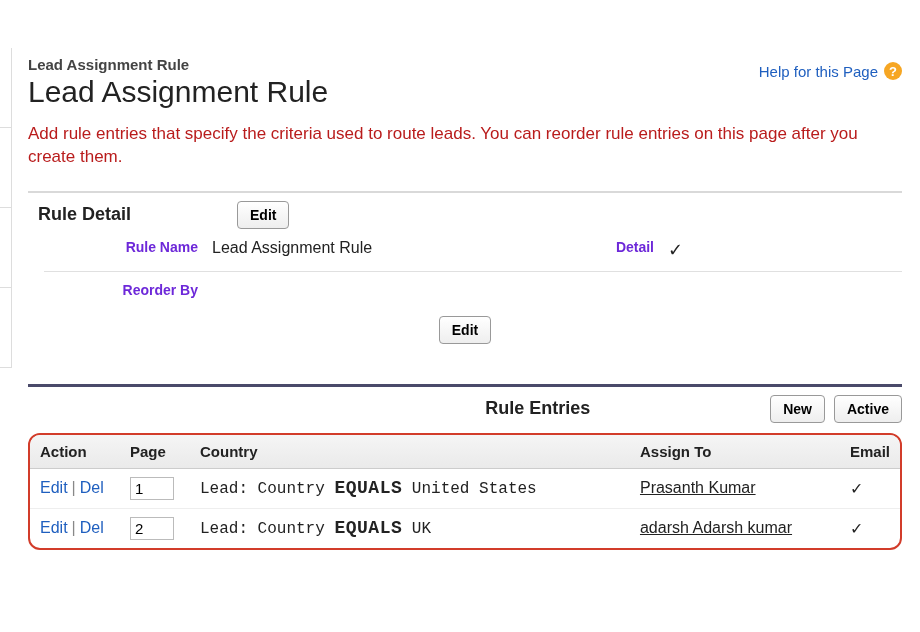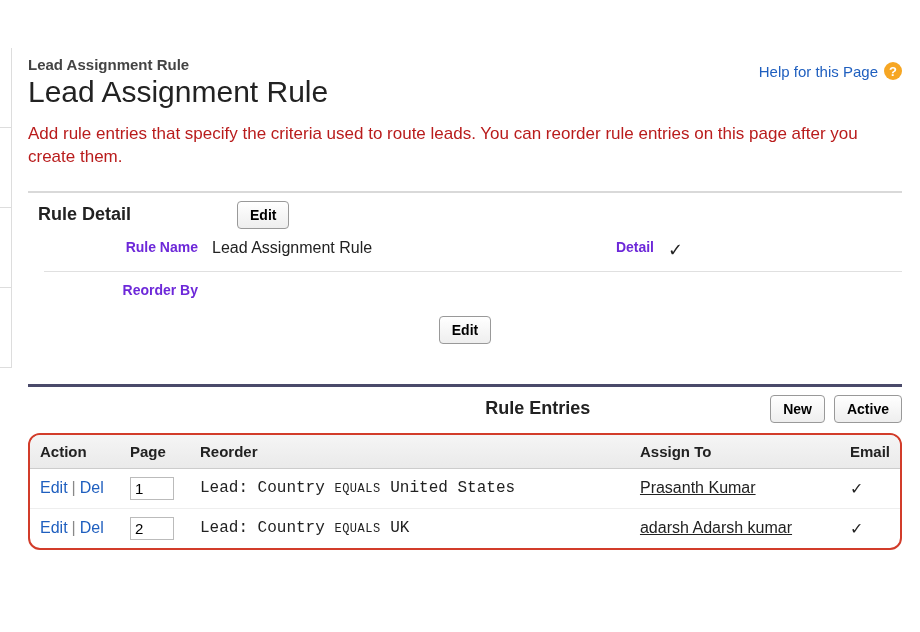--- a/index.html
+++ b/index.html
@@ -156,21 +156,21 @@
   table.entries tr:last-child td { border-bottom:none; }
   .action-link { color:#1f5fbf; cursor:pointer; }
   .sep { color:#888; margin:0 4px; }
   .order-input {
     width: 44px;
     font-size: 15px;
     padding: 2px 4px;
     border:1px solid #bbb;
   }
   .criteria { font-family: "Courier New", monospace; font-size:17px; color:#222; }
-  .criteria .eq { font-size:12px; letter-spacing:0.5px; }
+  .criteria .eq { font-size:18px; letter-spacing:0.5px;font-weight:bold; }
   .assign-link { text-decoration: underline; color:#222; cursor:pointer; }
   .left-rail {
     position:absolute;
     top:0; left:0;
     width:12px;
     height:100%;
   }
   .left-rail .seg {
     border-right:1px solid #ddd;
     border-bottom:1px solid #ddd;
@@ -228,21 +228,21 @@
         <button class="btn">New</button>
         <button class="btn">Active</button>
       </div>
     </div>
     <div class="entries-box">
       <table class="entries">
         <thead>
           <tr>
             <th style="width:90px">Action</th>
             <th style="width:70px">Page</th>
-            <th>Reorder</th>
+            <th>Country</th>
             <th style="width:210px">Assign To</th>
             <th style="width:55px">Email</th>
           </tr>
         </thead>
         <tbody>
           <tr>
             <td>
               <span class="action-link">Edit</span><span class="sep">|</span><span class="action-link">Del</span>
             </td>
             <td><input class="order-input" value="1" style=""></td>

